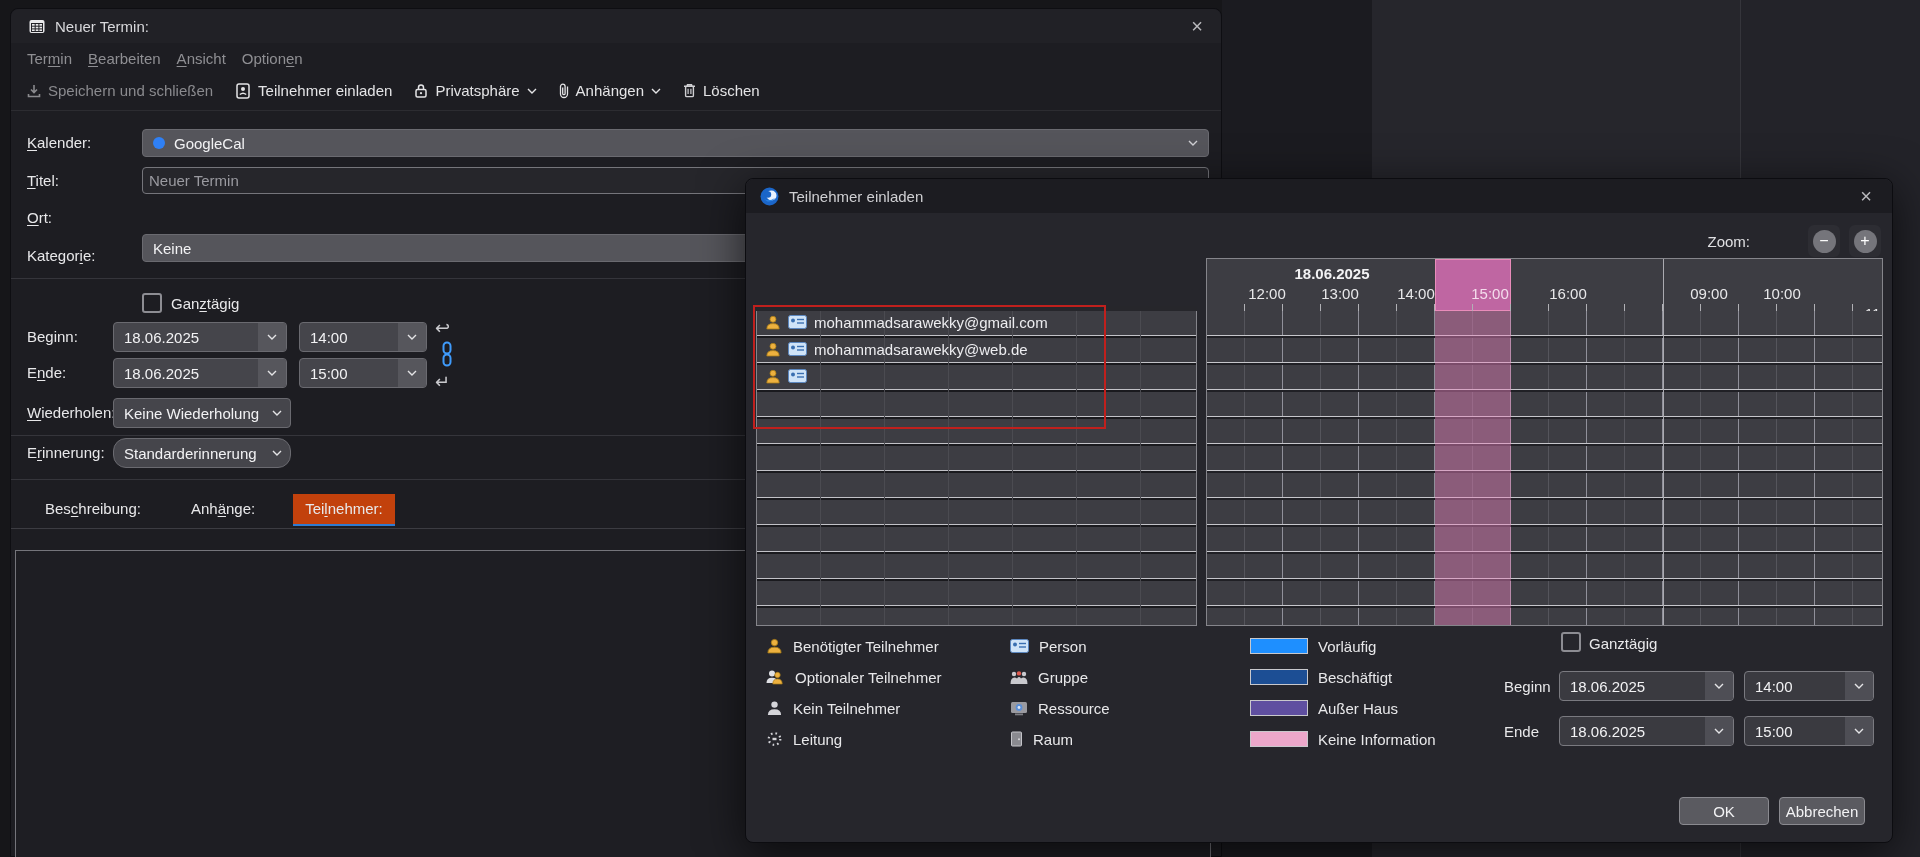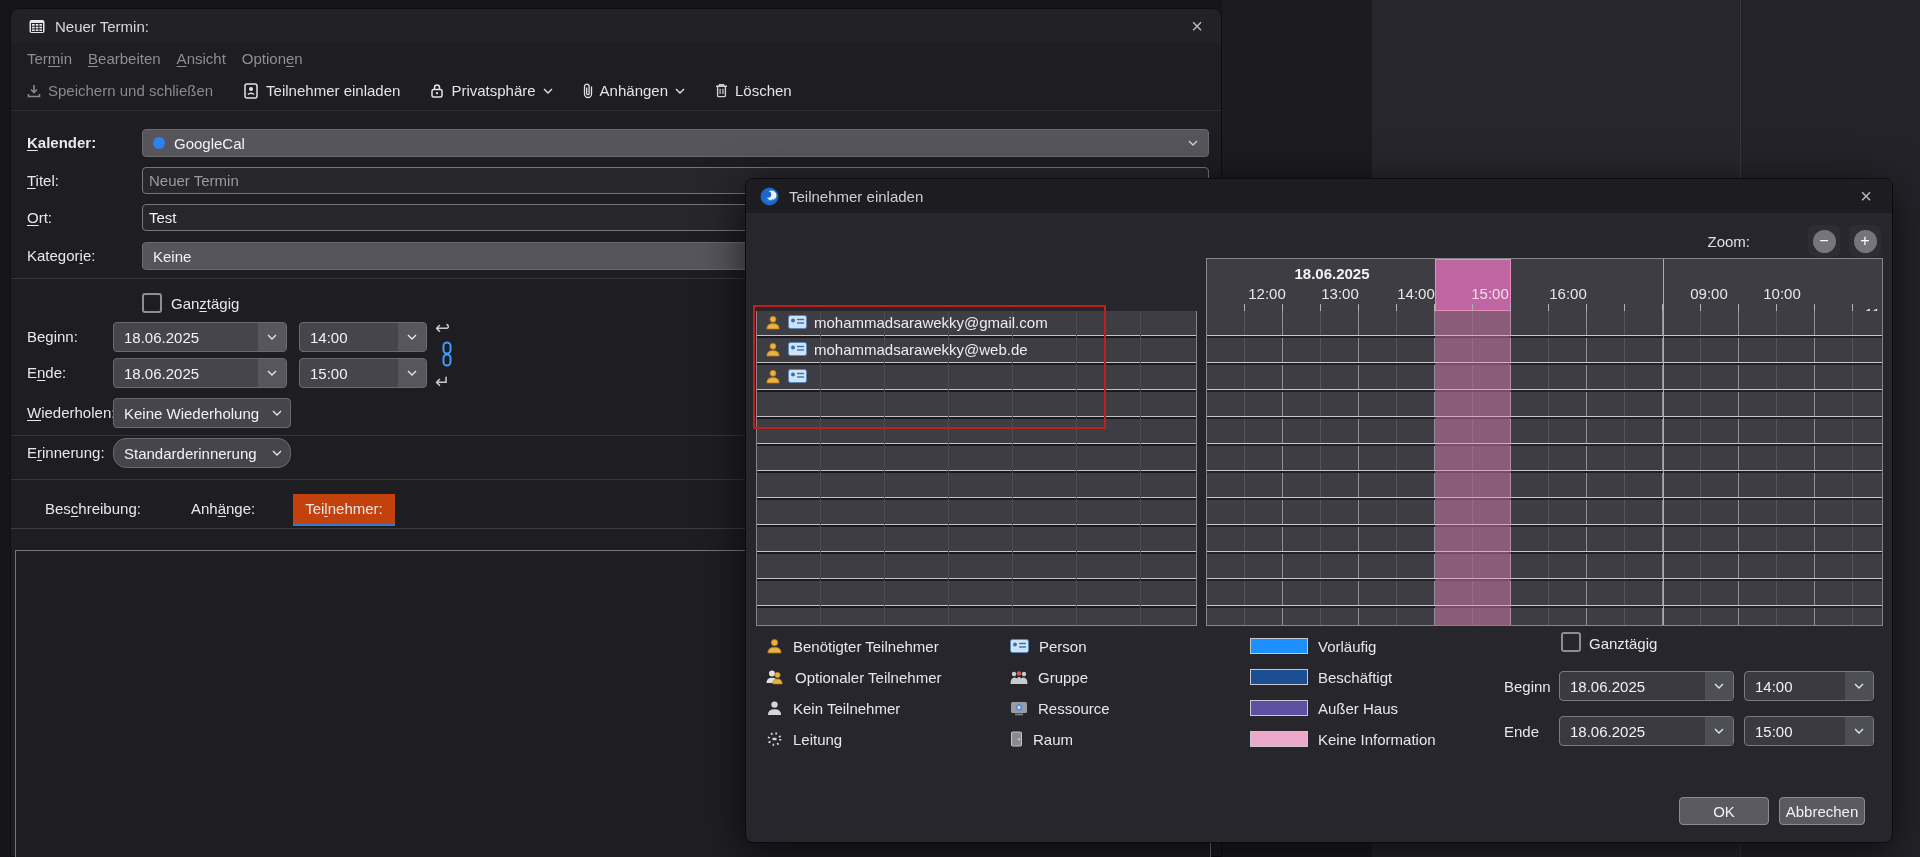--- a/index.html
+++ b/index.html
@@ -15,21 +15,21 @@
 
   
   .editor { left:10px; top:8px; width:1212px; height:849px; background:#1d1d22;
     border:1px solid #0e0e12; border-radius:8px 8px 0 0; }
   .e-titlebar { left:0; top:0; width:100%; height:34px; background:#212126;
     border-radius:8px 8px 0 0; display:flex; align-items:center; padding:0 14px 0 18px;text-align:center; }
   .e-titlebar .title { margin-left:10px; font-size:15px; color:#d8d8db; }
   .win-close { margin-left:auto; font-size:20px; color:#b9b9bd; line-height:20px; cursor:default; padding:0 4px; }
   .e-menubar { left:0; top:36px; width:100%; height:26px; display:flex; gap:16px;
     padding-left:16px; align-items:center; font-size:15px; color:#8f8f93; }
-  .e-toolbar { left:0; top:62px; width:100%; height:40px; display:flex; gap:30px;
+  .e-toolbar { left:0; top:62px; width:100%; height:40px; display:flex; gap:22px;
     padding-left:16px; align-items:center; font-size:15px; color:#e4e4e6; border-bottom:1px solid #2c2c31; }
   .tbtn { display:flex; align-items:center; gap:7px; }
   .tbtn.disabled { color:#8a8a8e; }
   .chev { width:10px; height:6px; }
 
   .flabel { font-size:15px; color:#e8e8ea; }
   .combo { background:#55555b; border:1px solid #6a6a70; border-radius:4px; height:28px;
     display:flex; align-items:center; padding:0 10px; font-size:15px; color:#f2f2f4; }
   .combo .chev { margin-left:auto; }
   .input { background:#26262b; border:1px solid #75757b; border-radius:4px; height:27px;
@@ -187,37 +187,36 @@
             <path d="M1 3.2 H12 M4.5 3 V1.6 H8.5 V3" stroke="#d0d0d3" stroke-width="1.4" fill="none"></path>
             <rect x="2.6" y="3.2" width="7.8" height="10.4" rx="1.2" fill="none" stroke="#d0d0d3" stroke-width="1.4"></rect>
             <line x1="5.1" y1="5.8" x2="5.1" y2="11" stroke="#d0d0d3" stroke-width="1.2"></line>
             <line x1="7.9" y1="5.8" x2="7.9" y2="11" stroke="#d0d0d3" stroke-width="1.2"></line>
           </svg>
         </span>
       <span>Löschen</span>
     </span>
   </div>
 
-  <div class="abs flabel" style="left:16px; top:125px;font-weight:bold;"><u>K</u>alender:</div>
+  <div class="abs flabel" style="left:16px; top:125px;"><u>K</u>alender:</div>
   <div class="abs combo" style="left:131px; top:120px; width:1067px;">
     <span class="dot" style="background: rgb(47, 128, 245);"></span>
     <span>GoogleCal</span>
     <svg class="chev" viewBox="0 0 10 6">
         <path d="M1 1 L5 5 L9 1" stroke="#d0d0d4" stroke-width="1.4" fill="none"></path>
       </svg>
   </div>
 
   <div class="abs flabel" style="left:16px; top:163px;"><u>T</u>itel:</div>
   <div class="abs input placeholder" style="left:131px; top:158px; width:1067px;">Neuer Termin</div>
 
   <div class="abs flabel" style="left:16px; top:200px;"><u>O</u>rt:</div>
-  <div class="abs input" style="left:131px; top:195px; width:1067px;">Test</div>
 
   <div class="abs flabel" style="left:16px; top:238px;">Kategor<u>i</u>e:</div>
-  <div class="abs combo" style="left:131px; top:233px; width:1067px;">
+  <div class="abs combo" style="left:131px; top:225px; width:1067px;">
     <span>Keine</span>
     <svg class="chev" viewBox="0 0 10 6">
         <path d="M1 1 L5 5 L9 1" stroke="#d0d0d4" stroke-width="1.4" fill="none"></path>
       </svg>
   </div>
 
   <div class="abs hr" style="left:0; top:269px; width:1212px;"></div>
 
   <div class="abs checkbox" style="left:131px; top:284px;"></div>
   <div class="abs flabel" style="left:160px; top:286px;">Gan<u>z</u>tägig</div>

